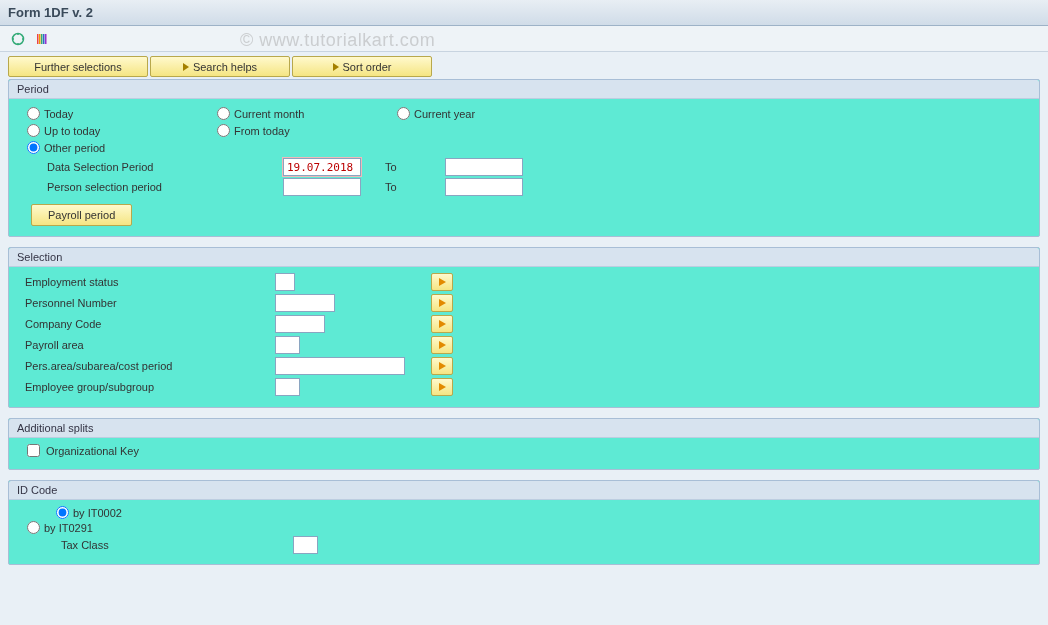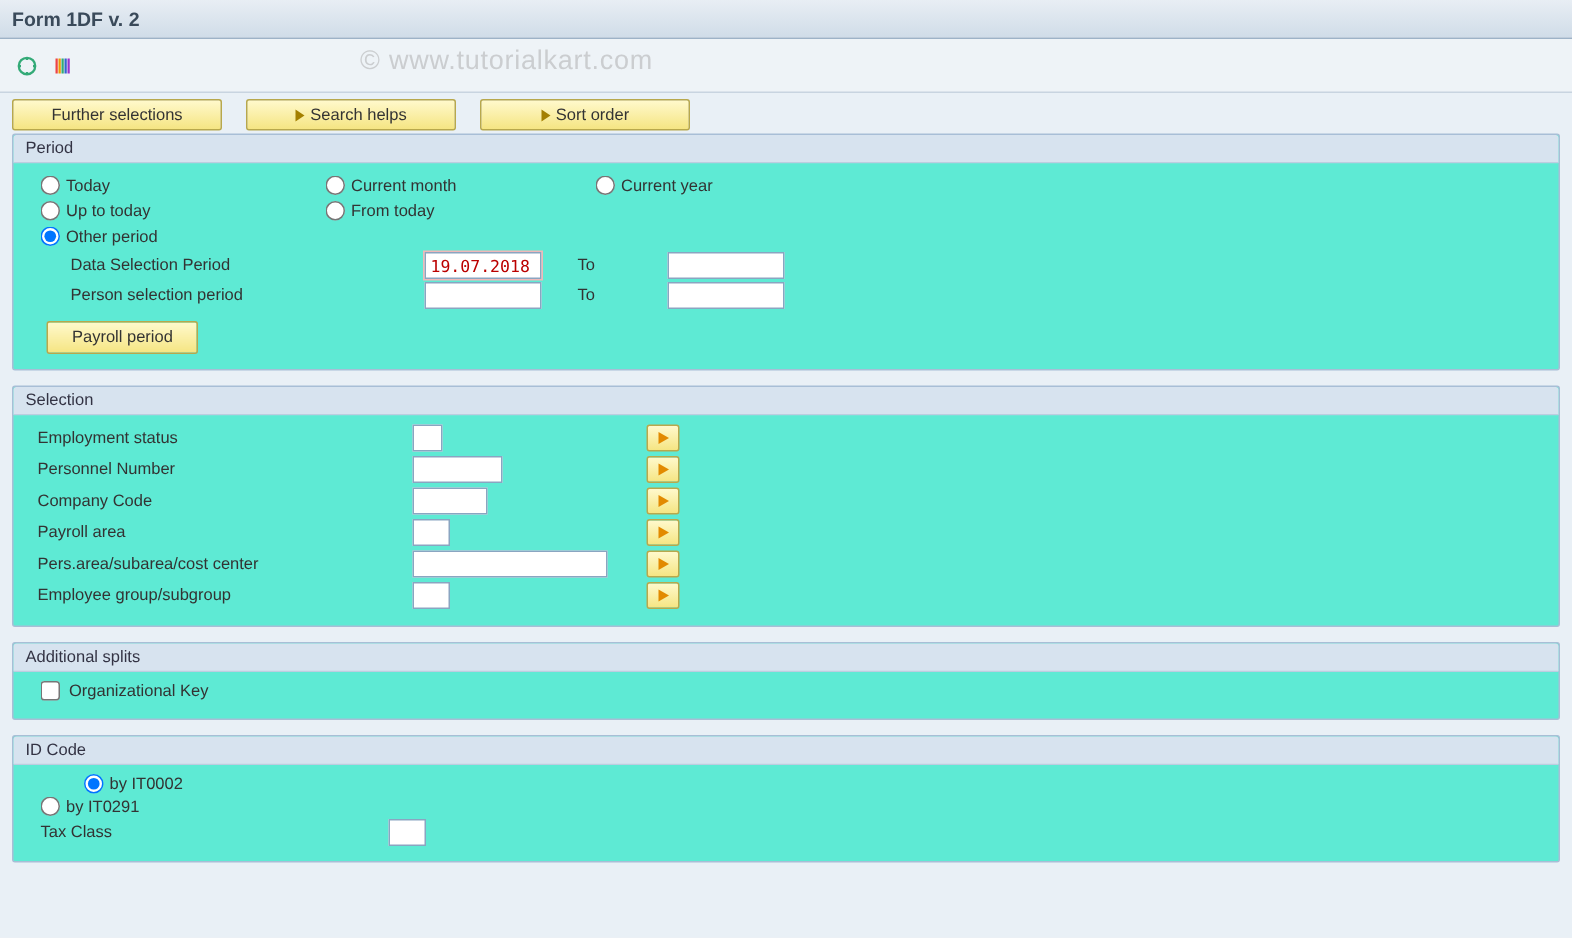--- a/index.html
+++ b/index.html
@@ -21,21 +21,21 @@
     display: flex;
     align-items: center;
     padding: 0 8px;
   }
   .titlebar-title {
     font-size: 13px;
     font-weight: bold;
     color: #3a4a5a;
   }
   .toolbar {
-    height: 36px;
+    height: 26px;
     display: flex;
     align-items: center;
     gap: 8px;
     padding: 0 10px;
     border-bottom: 1px solid #c8d4e0;
     background: #eef3f7;
     position: relative;
   }
   .toolbar-icon {
     width: 16px; height: 16px;
@@ -52,21 +52,21 @@
     letter-spacing: 0.5px;
   }
   .content {
     background: #e9f0f6;
     padding: 4px 8px 8px 8px;
     height: calc(625px - 26px - 26px);
     overflow: hidden;
   }
   .button-row {
     display: flex;
-    gap: 16px;
+    gap: 2px;
     margin-bottom: 2px;
   }
   .sap-btn {
     background: linear-gradient(#fff9cc, #f5e583);
     border: 1px solid #b8a84c;
     border-radius: 2px;
     height: 21px;
     display: flex;
     align-items: center;
     justify-content: center;
@@ -282,21 +282,21 @@
           </div>
         </div>
         <div class="sel-row">
           <span>Payroll area</span>
           <div><input class="text-input" style="width: 25px;"></div>
           <div class="multi-btn">
             <span class="arrow-right"></span>
           </div>
         </div>
         <div class="sel-row">
-          <span>Pers.area/subarea/cost center</span>
+          <span>Pers.area/subarea/cost period</span>
           <div><input class="text-input" style="width: 130px;"></div>
           <div class="multi-btn">
             <span class="arrow-right"></span>
           </div>
         </div>
         <div class="sel-row">
           <span>Employee group/subgroup</span>
           <div><input class="text-input" style="width: 25px;"></div>
           <div class="multi-btn">
             <span class="arrow-right"></span>
@@ -317,18 +317,18 @@
     <div class="groupbox-title">ID Code</div>
     <label class="radio" style="margin-left:10px;padding-left:29px;">
         <input type="radio" name="idcode" checked="" style="">
         <span>by IT0002</span>
       </label>
     <label class="radio" style="margin-left:10px;">
         <input type="radio" name="idcode" style="">
         <span>by IT0291</span>
       </label>
     <div class="field-row" style="margin-left:10px;">
-      <span class="field-label" style="width:232px;">Tax Class</span>
+      <span class="field-label" style="width:232px;margin-left:34px;">Tax Class</span>
       <input class="text-input" style="width: 25px;" value="">
     </div>
   </div>
 
 </div>
 
 </body></html>

